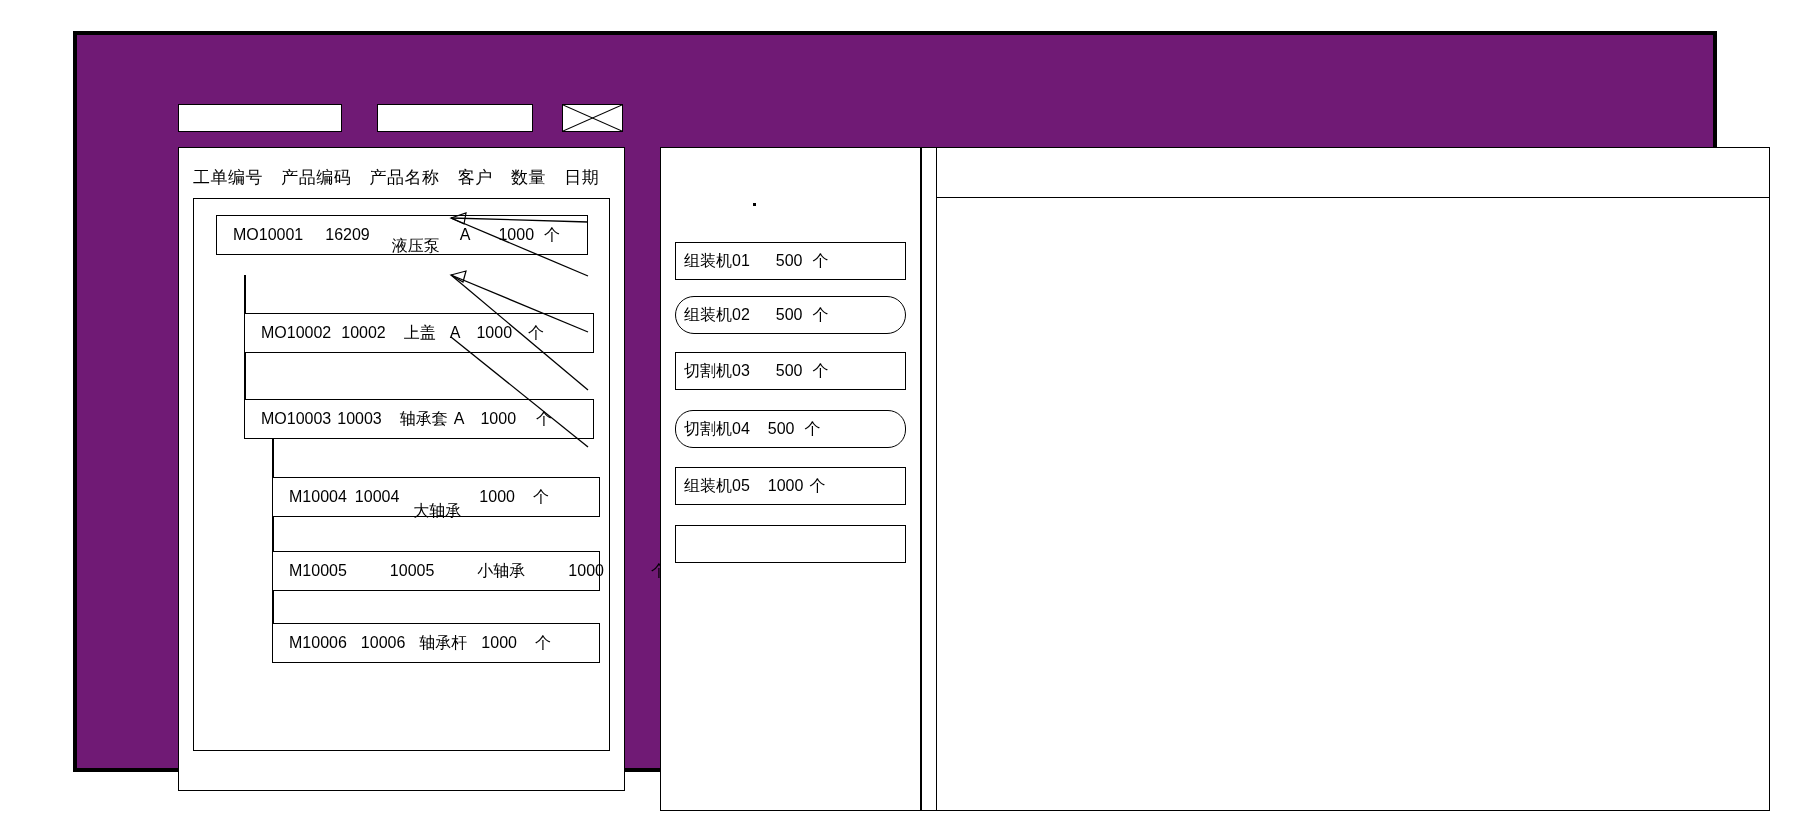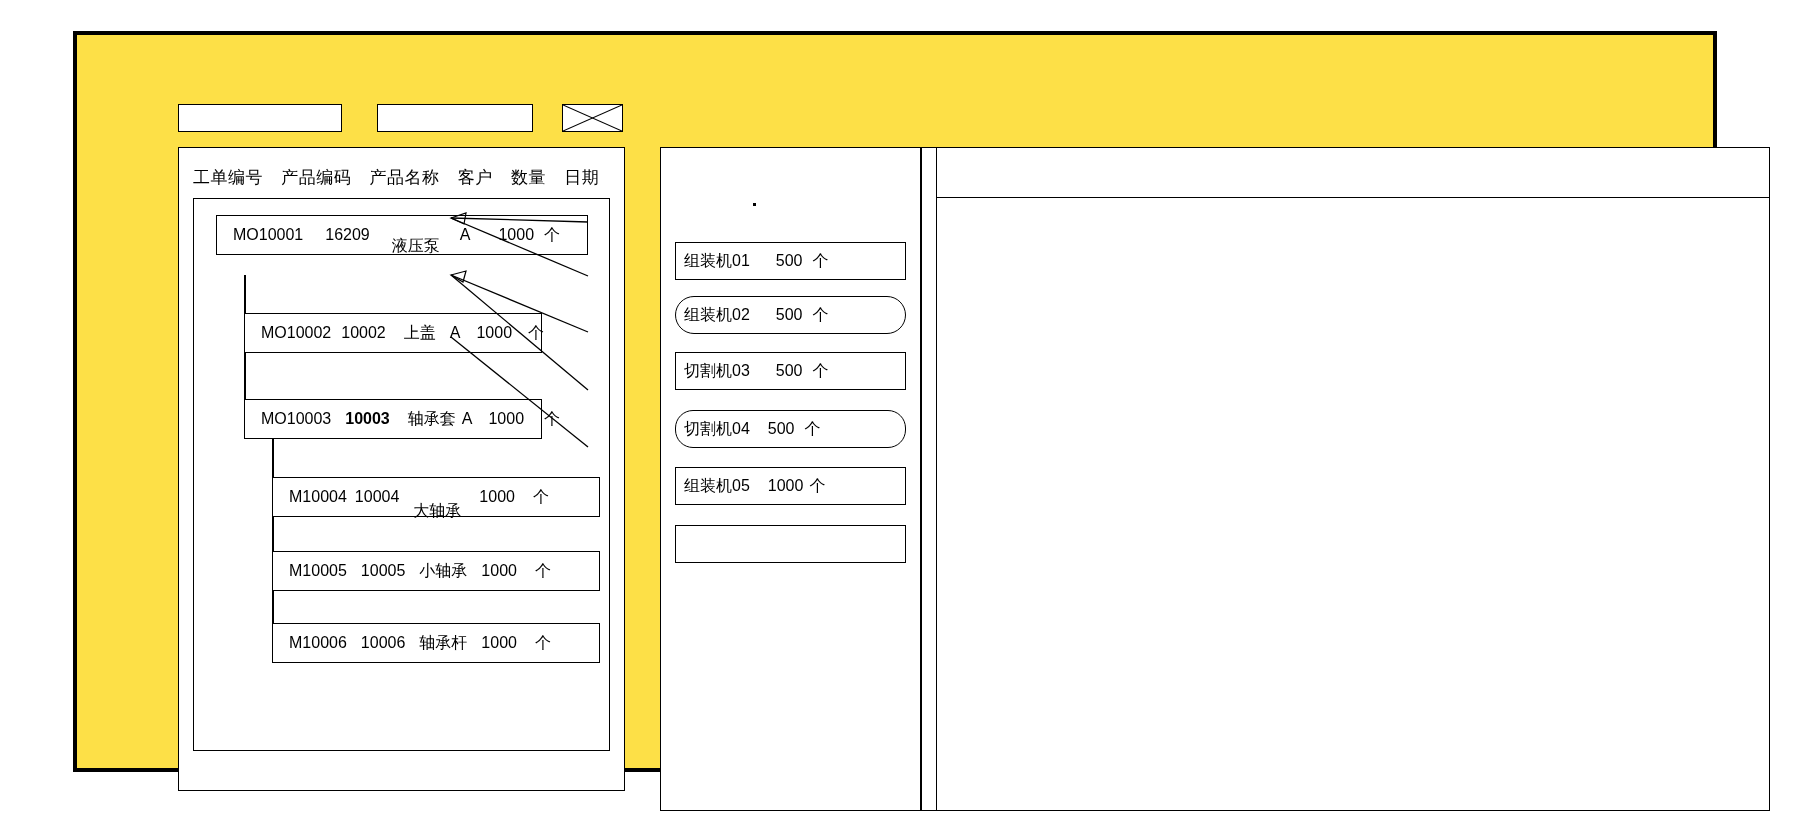--- a/index.html
+++ b/index.html
@@ -21,21 +21,21 @@
 
   
   .app-frame {
     position: absolute;
     left: 73px;
     top: 31px;
     width: 1644px;
     height: 741px;
     border: 4px solid #000000;
     box-sizing: border-box;
-    background: #fde047;
+    background: #701a75;
   }
 
   
   .toolbar {
     position: absolute;
     left: 101px;
     top: 69px;
     height: 28px;
   }
   .tb-box {
@@ -108,21 +108,21 @@
     background: #ffffff;
     display: flex;
     align-items: center;
     font-size: 16px;
     white-space: nowrap;
     height: 40px;
   }
   .tree-row .cell { display: inline-block; }
 
   .tree-row.lvl0 { left: 22px;  width: 372px; }
-  .tree-row.lvl1 { left: 50px;  width: 298px; }
+  .tree-row.lvl1 { left: 50px;  width: 350px; }
   .tree-row.lvl2 { left: 78px;  width: 328px; }
 
   .tree-row .pad { padding-left: 16px; }
 
   
   .conn {
     position: absolute;
     background: #000000;
   }
   .conn.v { width: 1.5px; }
@@ -219,36 +219,36 @@
           <span class="cell pad">MO10002</span>
           <span class="cell" style="padding-left:10px;">10002</span>
           <span class="cell" style="padding-left:18px;">上盖</span>
           <span class="cell" style="padding-left:14px;">A</span>
           <span class="cell" style="padding-left:16px;">1000</span>
           <span class="cell" style="padding-left:16px;">个</span>
         </div>
 
         <div class="tree-row lvl1" style="top:200px;">
           <span class="cell pad">MO10003</span>
-          <span class="cell" style="padding-left:14px;font-weight:bold;">10003</span>
+          <span class="cell" style="padding-left:6px;">10003</span>
           <span class="cell" style="padding-left:18px;">轴承套</span>
           <span class="cell" style="padding-left:6px;">A</span>
           <span class="cell" style="padding-left:16px;">1000</span>
           <span class="cell" style="padding-left:20px;">个</span>
         </div>
 
         <div class="tree-row lvl2" style="top:278px;">
           <span class="cell pad">M10004</span>
           <span class="cell" style="padding-left:8px;">10004</span>
           <span class="cell" style="padding-left:14px;margin-top:28px;">大轴承</span>
           <span class="cell" style="padding-left:18px;">1000</span>
           <span class="cell" style="padding-left:18px;">个</span>
         </div>
 
-        <div class="tree-row lvl2" style="top:352px;">
+        <div class="tree-row lvl2" style="top:352px;gap:29px;">
           <span class="cell pad">M10005</span>
           <span class="cell" style="padding-left:14px;">10005</span>
           <span class="cell" style="padding-left:14px;">小轴承</span>
           <span class="cell" style="padding-left:14px;">1000</span>
           <span class="cell" style="padding-left:18px;">个</span>
         </div>
 
         <div class="tree-row lvl2" style="top:424px;">
           <span class="cell pad">M10006</span>
           <span class="cell" style="padding-left:14px;">10006</span>

